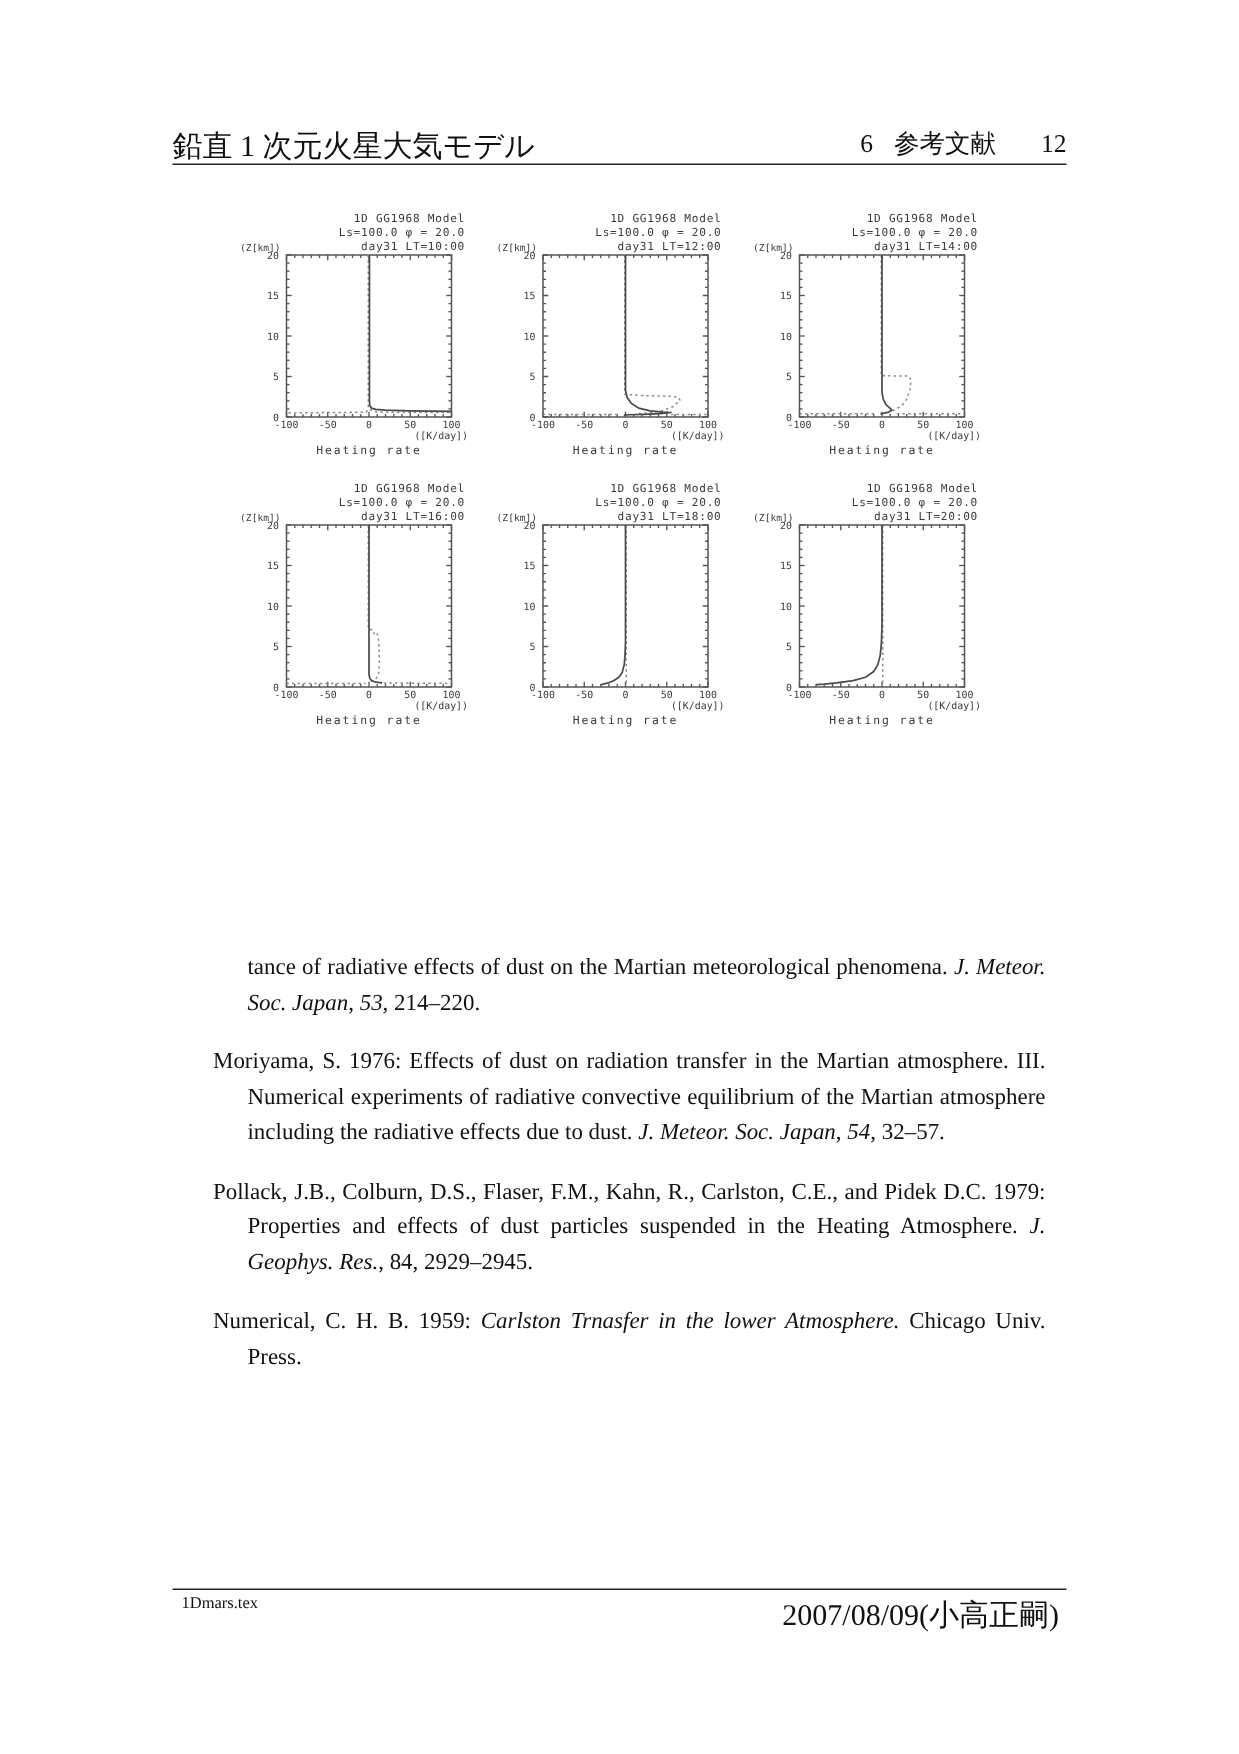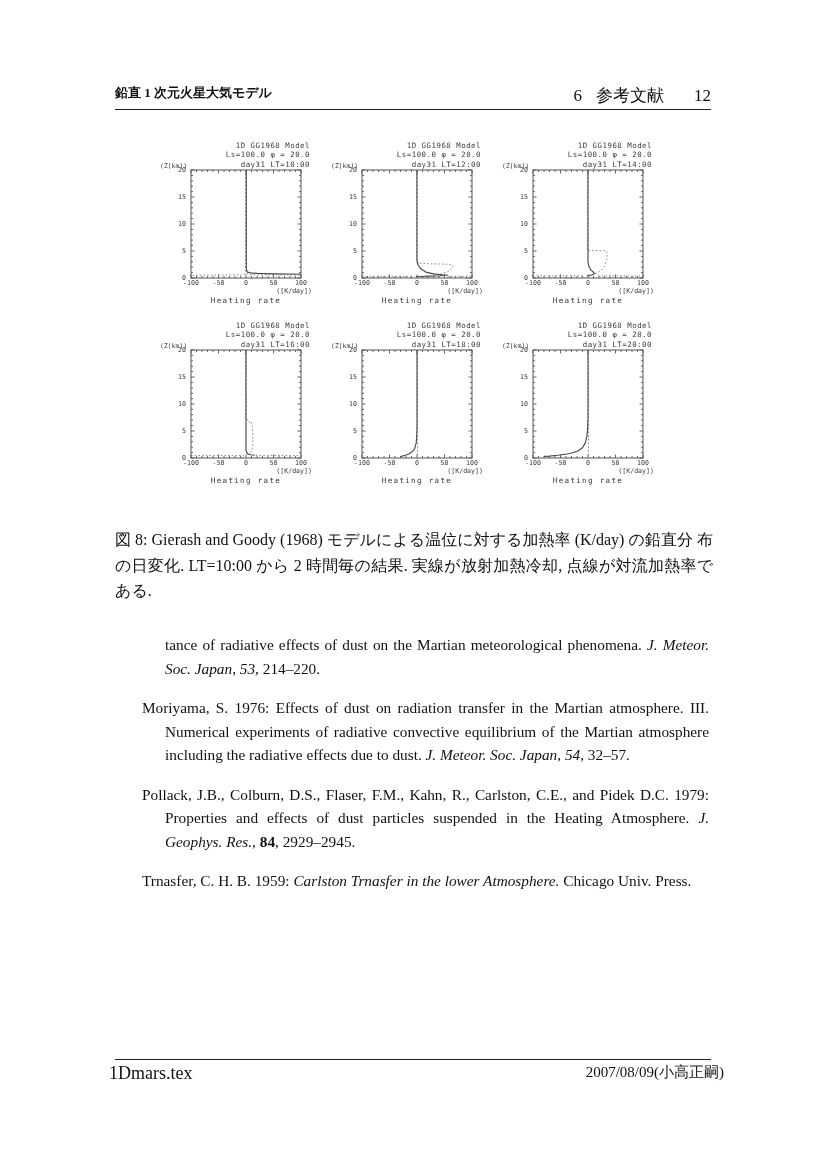--- a/index.html
+++ b/index.html
@@ -1,46 +1,46 @@
 <!DOCTYPE html>
 <html><head>
 <meta charset="utf-8">
 <style>
   html,body{margin:0;padding:0;background:#ffffff;}
   .page{position:relative;width:826px;height:1169px;background:#fff;
         font-family:"Liberation Serif","DejaVu Serif",serif;color:#111;overflow:hidden;}
   
-  .hdr-left{position:absolute;left:115px;top:84px;font-size:13px;font-weight:bold;white-space:nowrap;}
+  .hdr-left{position:absolute;left:115px;top:84px;font-size:20px;font-weight:normal;white-space:nowrap;}
   .hdr-right{position:absolute;right:115px;top:84px;font-size:17px;font-weight:normal;white-space:nowrap;}
   .hdr-right .sec-no{margin-right:14px;}
   .hdr-right .sec-title{margin-right:30px;}
   .rule{position:absolute;left:115px;width:596px;border-top:1.4px solid #222;height:0;}
   .hdr-rule{top:109px;}
   
   .figure{position:absolute;left:124px;top:138px;width:560px;height:360px;}
   .figure svg{position:absolute;}
   .pl-t{font-family:"DejaVu Sans Mono","Liberation Mono",monospace;fill:#3a3a3a;}
   .ax{stroke:#555;fill:none;stroke-width:1;}
   .tk{stroke:#555;stroke-width:0.9;}
   .s{stroke:#4a4a4a;fill:none;stroke-width:1.15;stroke-linejoin:round;}
   .d{stroke:#8a8a8a;fill:none;stroke-width:1;stroke-dasharray:1.6 2.1;stroke-linejoin:round;}
   
   .caption{position:absolute;left:115px;top:527px;width:598px;font-size:16px;
            line-height:25.5px;text-align:justify;}
   
   .refs{position:absolute;left:142px;top:633px;width:570px;font-size:15.3px;
         line-height:23.5px;text-align:justify;}
-  .ref-entry{margin:0 3px 16px 0;padding-left:23px;text-indent:-23px;}
+  .ref-entry{margin:0 15px 16px 0;padding-left:23px;text-indent:-23px;}
   .ref-entry.partial{text-indent:0;}
   .it{font-style:italic;}
-  .bd{font-weight:bold;}
+  .bd{font-weight:normal;}
   
   .ftr-rule{top:1059px;}
-  .ftr-left{position:absolute;left:109px;top:1063px;font-size:18px;}
-  .ftr-right{position:absolute;right:102px;top:1063px;font-size:15px;white-space:nowrap;}
+  .ftr-left{position:absolute;left:121px;top:1063px;font-size:11px;}
+  .ftr-right{position:absolute;right:120px;top:1063px;font-size:20px;white-space:nowrap;}
 </style>
 </head>
 <body>
 
 <div class="page">
 
   <div class="hdr-left">鉛直 1 次元火星大気モデル</div>
   <div class="hdr-right">
     <span class="sec-no">6</span><span class="sec-title">参考文献</span><span>12</span>
   </div>
@@ -679,26 +679,25 @@
         <line x1="177" y1="140" x2="177" y2="136.5" class="tk"></line>
         <line x1="177" y1="32" x2="177" y2="35.5" class="tk"></line>
         <text x="177" y="147" text-anchor="middle" font-size="6.6" letter-spacing="0" class="pl-t">100</text>
         <text x="188" y="154.5" text-anchor="end" font-size="6.6" letter-spacing="0" class="pl-t">([K/day])</text>
         <text x="122" y="164.5" text-anchor="middle" font-size="7.6" letter-spacing="1.3" class="pl-t">Heating rate</text>
         <path d="M122.5 32.0L122.5 137.8" class="d"></path>
         <path d="M122.0 32.0L122.0 99.5L121.6 110.3L120.9 118.4L119.3 124.9L116.5 129.7L111.0 133.5L102.8 135.7L91.8 137.3L83.5 138.1L78.0 138.4" class="s"></path>
       </svg>
     </div>
 
-  <div class="caption">図 8: Gierash and Goody (1968) モデルによる温位に対する加熱率 (K/day) の鉛直分 布の日変化. LT=10:00 から 2 時間毎の結果. 実線が放射加熱冷却, 点線が対流加熱率である.</div>
 
   <div class="refs">
       <div class="ref-entry partial"><span>tance of radiative effects of dust on the Martian meteorological phenomena. </span><span class="it">J. Meteor. Soc. Japan</span><span>, </span><span class="it">53</span><span>, 214–220.</span></div>
       <div class="ref-entry"><span>Moriyama, S. 1976: Effects of dust on radiation transfer in the Martian atmosphere. III. Numerical experiments of radiative convective equilibrium of the Martian atmosphere including the radiative effects due to dust. </span><span class="it">J. Meteor. Soc. Japan</span><span>, </span><span class="it">54</span><span>, 32–57.</span></div>
       <div class="ref-entry"><span>Pollack, J.B., Colburn, D.S., Flaser, F.M., Kahn, R., Carlston, C.E., and Pidek D.C. 1979: Properties and effects of dust particles suspended in the Heating Atmosphere. </span><span class="it">J. Geophys. Res.</span><span>, </span><span class="bd">84</span><span>, 2929–2945.</span></div>
-      <div class="ref-entry"><span>Trnasfer, C. H. B. 1959: </span><span class="it">Carlston Trnasfer in the lower Atmosphere.</span><span> Chicago Univ. Press.</span></div>
+      <div class="ref-entry"><span>Numerical, C. H. B. 1959: </span><span class="it">Carlston Trnasfer in the lower Atmosphere.</span><span> Chicago Univ. Press.</span></div>
     </div>
 
   <div class="rule ftr-rule"></div>
   <div class="ftr-left">1Dmars.tex</div>
   <div class="ftr-right">2007/08/09(小高正嗣)</div>
 
 </div>
 
 </body></html>

